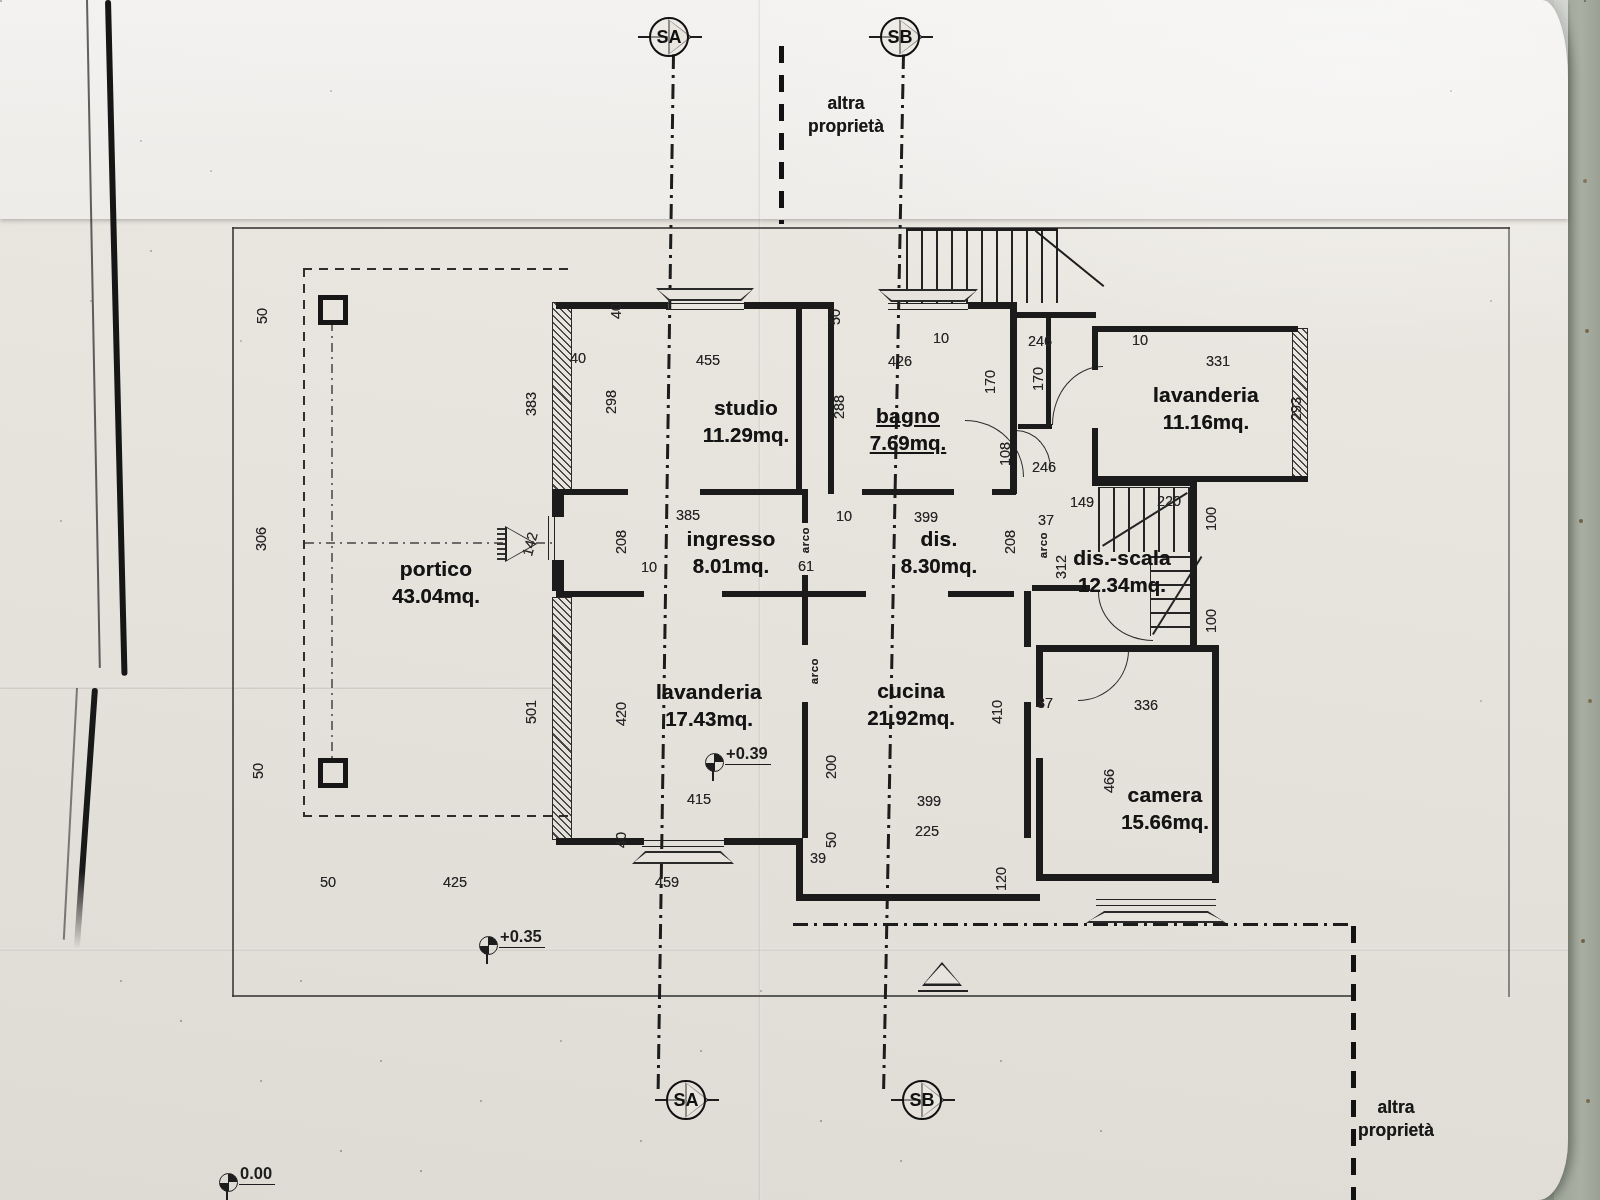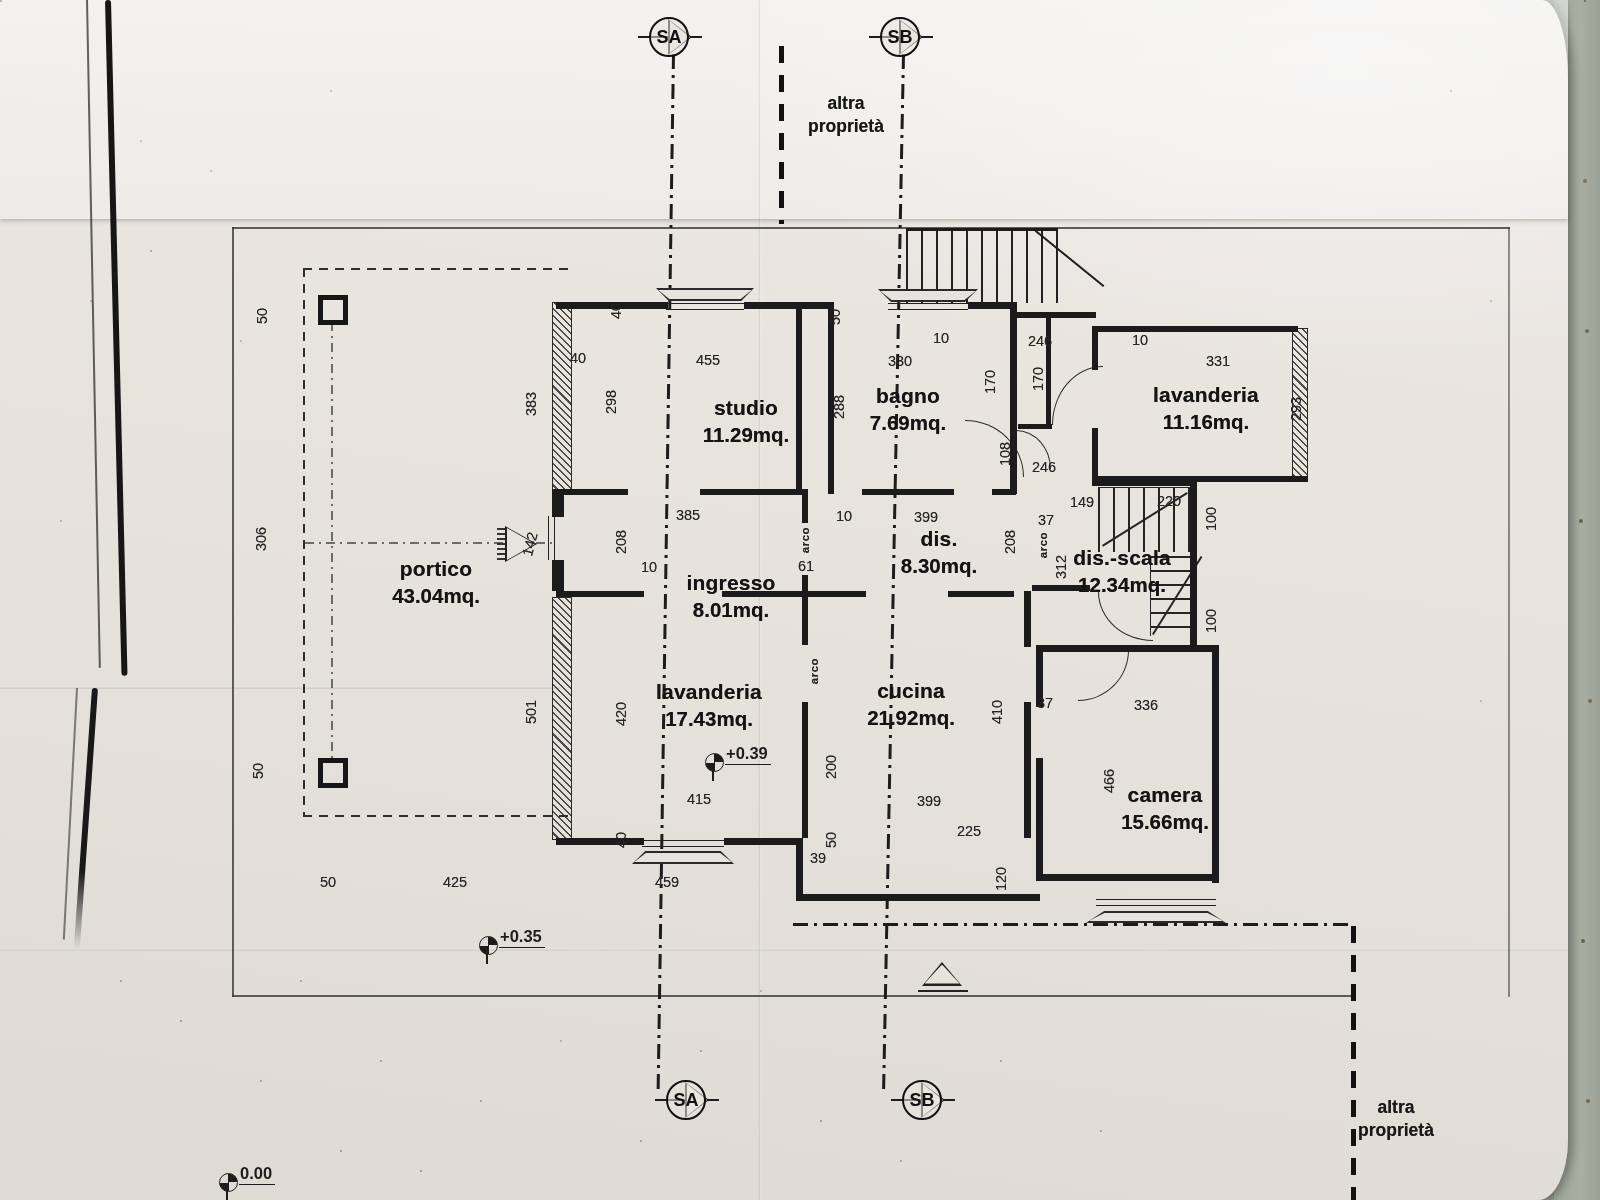--- a/index.html
+++ b/index.html
@@ -242,21 +242,21 @@
       <div class="w" style="left: 1040px; top: 874px; width: 177px; height: 7px;"></div>
       <div class="w" style="left: 1190px; top: 480px; width: 7px; height: 172px;"></div>
       <div class="w" style="left: 1092px; top: 480px; width: 102px; height: 6px;"></div>
       <div class="w" style="left: 1032px; top: 585px; width: 58px; height: 6px;"></div>
       <div class="dim" style="left: 578px; top: 358px; transform: translate(-50%, -50%) rotate(0deg);">40</div>
       <div class="dim" style="left: 616px; top: 311px; transform: translate(-50%, -50%) rotate(-90deg);">40</div>
       <div class="dim" style="left: 708px; top: 360px; transform: translate(-50%, -50%) rotate(0deg);">455</div>
       <div class="dim" style="left: 611px; top: 402px; transform: translate(-50%, -50%) rotate(-90deg);">298</div>
       <div class="dim" style="left: 835px; top: 317px; transform: translate(-50%, -50%) rotate(-90deg);">50</div>
       <div class="dim" style="left: 839px; top: 407px; transform: translate(-50%, -50%) rotate(-90deg);">288</div>
-      <div class="dim" style="left: 900px; top: 361px; transform: translate(-50%, -50%) rotate(0deg);">330</div>
+      <div class="dim" style="left: 900px; top: 361px; transform: translate(-50%, -50%) rotate(0deg);">426</div>
       <div class="dim" style="left: 941px; top: 338px; transform: translate(-50%, -50%) rotate(0deg);">10</div>
       <div class="dim" style="left: 990px; top: 382px; transform: translate(-50%, -50%) rotate(-90deg);">170</div>
       <div class="dim" style="left: 1005px; top: 454px; transform: translate(-50%, -50%) rotate(-90deg);">108</div>
       <div class="dim" style="left: 1040px; top: 341px; transform: translate(-50%, -50%) rotate(0deg);">246</div>
       <div class="dim" style="left: 1038px; top: 379px; transform: translate(-50%, -50%) rotate(-90deg);">170</div>
       <div class="dim" style="left: 1140px; top: 340px; transform: translate(-50%, -50%) rotate(0deg);">10</div>
       <div class="dim" style="left: 1218px; top: 361px; transform: translate(-50%, -50%) rotate(0deg);">331</div>
       <div class="dim" style="left: 1296px; top: 409px; transform: translate(-50%, -50%) rotate(-90deg);">293</div>
       <div class="dim" style="left: 1044px; top: 467px; transform: translate(-50%, -50%) rotate(0deg);">246</div>
       <div class="dim" style="left: 1082px; top: 502px; transform: translate(-50%, -50%) rotate(0deg);">149</div>
@@ -279,44 +279,44 @@
       <div class="dim" style="left: 262px; top: 316px; transform: translate(-50%, -50%) rotate(-90deg);">50</div>
       <div class="dim" style="left: 531px; top: 404px; transform: translate(-50%, -50%) rotate(-90deg);">383</div>
       <div class="dim" style="left: 258px; top: 771px; transform: translate(-50%, -50%) rotate(-90deg);">50</div>
       <div class="dim" style="left: 531px; top: 712px; transform: translate(-50%, -50%) rotate(-90deg);">501</div>
       <div class="dim" style="left: 621px; top: 714px; transform: translate(-50%, -50%) rotate(-90deg);">420</div>
       <div class="dim" style="left: 699px; top: 799px; transform: translate(-50%, -50%) rotate(0deg);">415</div>
       <div class="dim" style="left: 621px; top: 840px; transform: translate(-50%, -50%) rotate(-90deg);">40</div>
       <div class="dim dim-sm" style="left: 814px; top: 671px; transform: translate(-50%, -50%) rotate(-90deg);">arco</div>
       <div class="dim" style="left: 831px; top: 767px; transform: translate(-50%, -50%) rotate(-90deg);">200</div>
       <div class="dim" style="left: 929px; top: 801px; transform: translate(-50%, -50%) rotate(0deg);">399</div>
-      <div class="dim" style="left: 969px; top: 831px; transform: translate(-50%, -50%) rotate(0deg);">225</div>
+      <div class="dim" style="left: 927px; top: 831px; transform: translate(-50%, -50%) rotate(0deg);">225</div>
       <div class="dim" style="left: 997px; top: 712px; transform: translate(-50%, -50%) rotate(-90deg);">410</div>
       <div class="dim" style="left: 831px; top: 840px; transform: translate(-50%, -50%) rotate(-90deg);">50</div>
       <div class="dim" style="left: 818px; top: 858px; transform: translate(-50%, -50%) rotate(0deg);">39</div>
       <div class="dim" style="left: 1001px; top: 879px; transform: translate(-50%, -50%) rotate(-90deg);">120</div>
       <div class="dim" style="left: 1045px; top: 703px; transform: translate(-50%, -50%) rotate(0deg);">37</div>
       <div class="dim" style="left: 1146px; top: 705px; transform: translate(-50%, -50%) rotate(0deg); text-align: center;">336</div>
       <div class="dim" style="left: 1109px; top: 781px; transform: translate(-50%, -50%) rotate(-90deg);">466</div>
       <div class="dim" style="left: 328px; top: 882px; transform: translate(-50%, -50%) rotate(0deg);">50</div>
       <div class="dim" style="left: 455px; top: 882px; transform: translate(-50%, -50%) rotate(0deg);">425</div>
       <div class="dim" style="left: 667px; top: 882px; transform: translate(-50%, -50%) rotate(0deg);">459</div>
       <div class="room" style="left: 746px; top: 396px;">
         <span class="rn">studio</span>
         <span class="ra">11.29mq.</span>
       </div>
-      <div class="room" style="left: 908px; top: 384px;">
+      <div class="room" style="left: 908px; top: 404px; text-decoration: underline;">
         <span class="rn">bagno</span>
         <span class="ra">7.69mq.</span>
       </div>
       <div class="room" style="left: 1206px; top: 383px;">
         <span class="rn">lavanderia</span>
         <span class="ra">11.16mq.</span>
       </div>
-      <div class="room" style="left: 731px; top: 527px; margin-top: 44px;">
+      <div class="room" style="left: 731px; top: 527px;">
         <span class="rn">ingresso</span>
         <span class="ra">8.01mq.</span>
       </div>
       <div class="room" style="left: 939px; top: 527px;">
         <span class="rn">dis.</span>
         <span class="ra">8.30mq.</span>
       </div>
       <div class="room" style="left: 1122px; top: 546px;">
         <span class="rn">dis.-scala</span>
         <span class="ra">12.34mq.</span>

